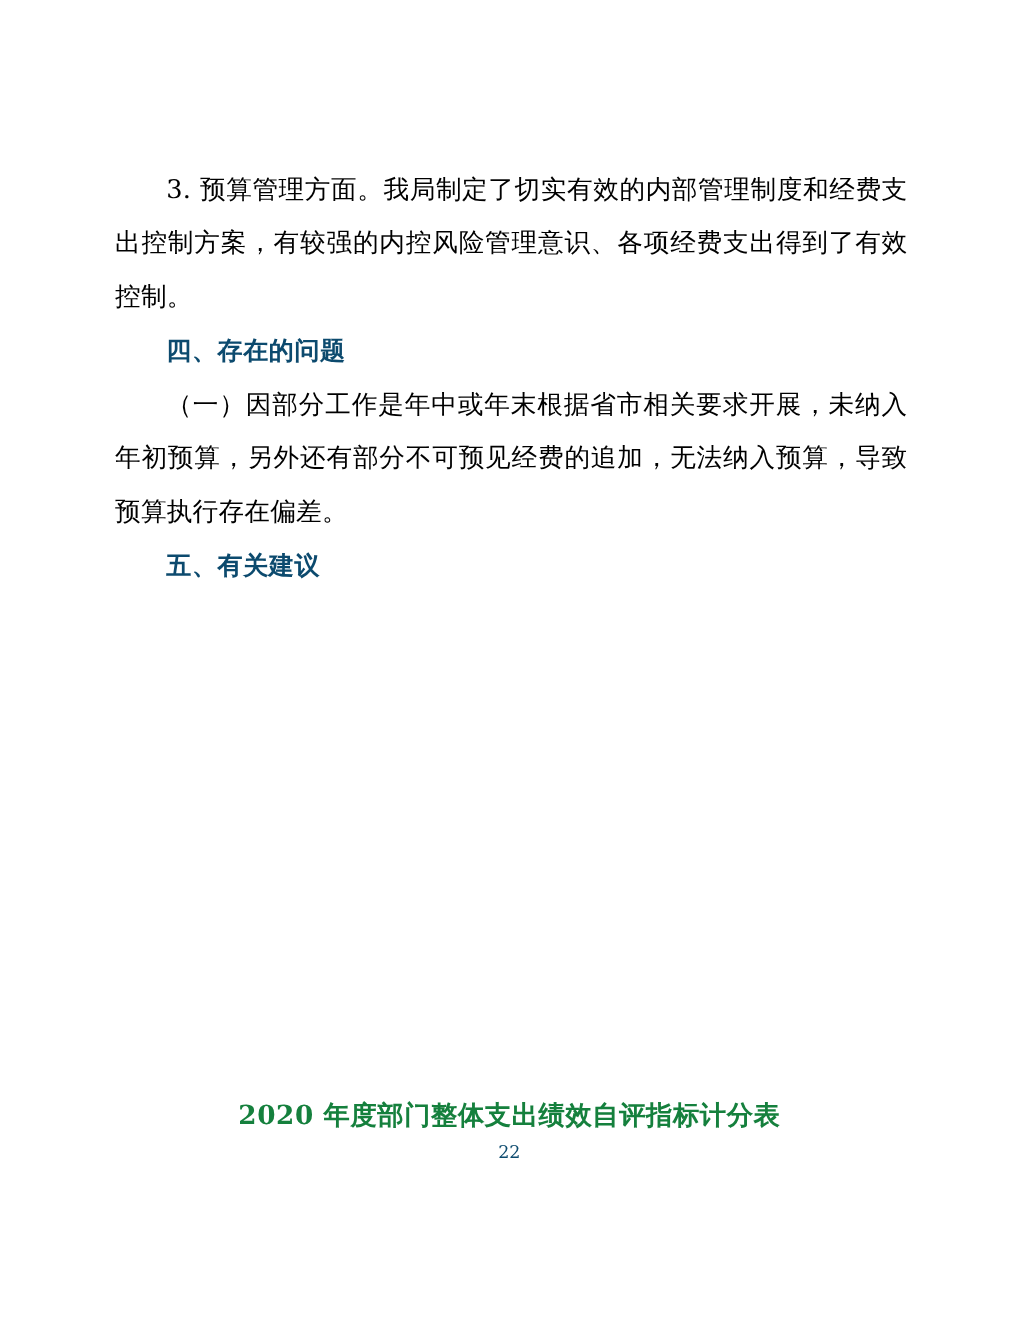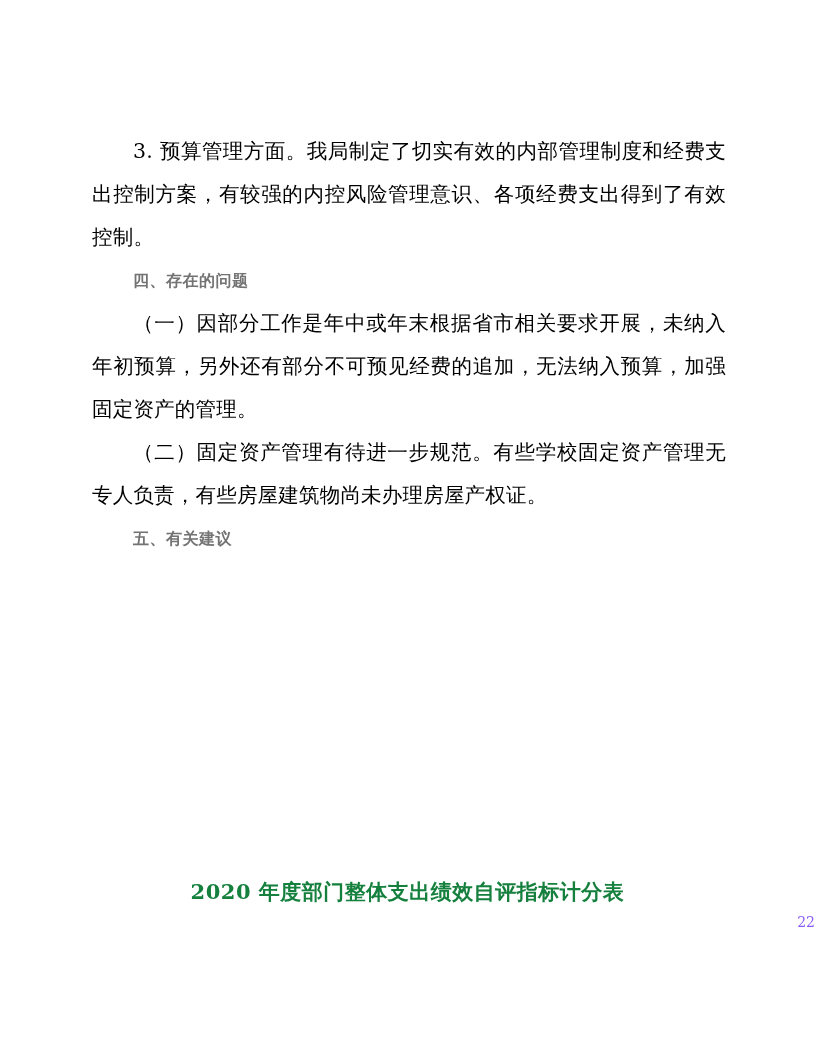--- a/index.html
+++ b/index.html
@@ -27,24 +27,24 @@
     line-height: 43px;
     color: #000000;
     text-align: justify;
     text-justify: inter-ideograph;
     margin: 0 0 0 0;
     text-indent: 41px;
     letter-spacing: 0.2px;
   }
   .heading {
     font-family: "DejaVu Sans", "Liberation Sans", sans-serif;
-    font-size: 16px;
+    font-size: 20px;
     font-weight: bold;
     line-height: 43px;
-    color: #737373;
+    color: #0c4a6e;
     margin: 0;
     text-indent: 41px;
     letter-spacing: 0.5px;
   }
   .table-title {
     position: absolute;
     left: 0;
     right: 0;
     top: 878px;
     text-align: center;
@@ -52,33 +52,32 @@
     font-size: 21px;
     font-weight: bold;
     color: #15803d;
     letter-spacing: 0.5px;
   }
   .page-number {
     position: absolute;
     left: 0;
     right: 0;
     top: 914px;
-    text-align: right;
+    text-align: center;
     font-family: "DejaVu Serif", "Liberation Serif", serif;
     font-size: 14px;
-    color: #8b5cf6;
+    color: #0c4a6e;
   }
 </style>
 </head>
 <body>
 
 <div class="page">
   <div class="content">
     <p class="para">3. 预算管理方面。我局制定了切实有效的内部管理制度和经费支出控制方案，有较强的内控风险管理意识、各项经费支出得到了有效控制。</p>
     <h3 class="heading">四、存在的问题</h3>
-    <p class="para">（一）因部分工作是年中或年末根据省市相关要求开展，未纳入年初预算，另外还有部分不可预见经费的追加，无法纳入预算，加强固定资产的管理。</p>
-    <p class="para">（二）固定资产管理有待进一步规范。有些学校固定资产管理无专人负责，有些房屋建筑物尚未办理房屋产权证。</p>
+    <p class="para">（一）因部分工作是年中或年末根据省市相关要求开展，未纳入年初预算，另外还有部分不可预见经费的追加，无法纳入预算，导致预算执行存在偏差。</p>
     <h3 class="heading">五、有关建议</h3>
   </div>
 
   <div class="table-title">2020 年度部门整体支出绩效自评指标计分表</div>
   <div class="page-number">22</div>
 </div>
 
 </body></html>

